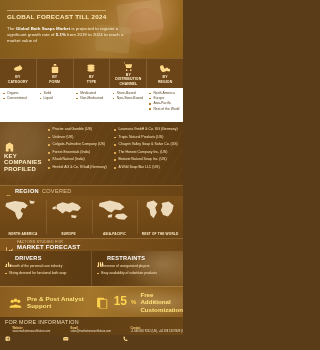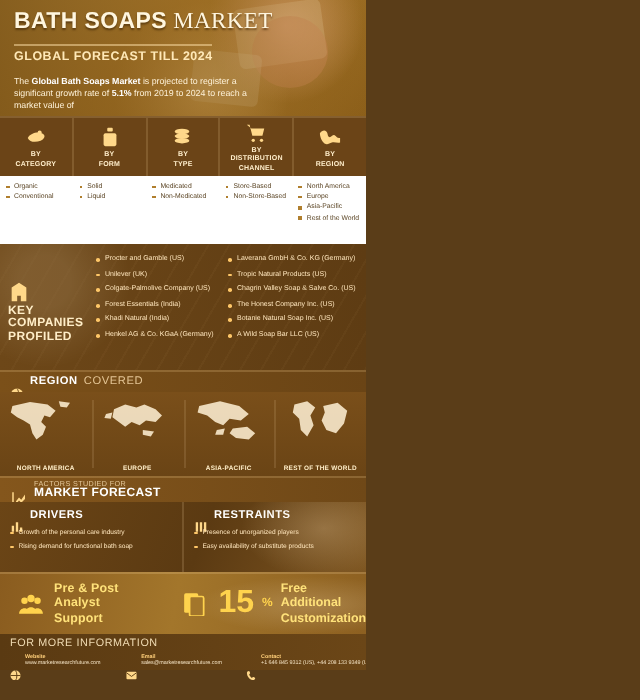--- a/index.html
+++ b/index.html
@@ -158,21 +158,21 @@
     position:relative; overflow:hidden;
   }
   .cta:before{
     content:""; position:absolute; right:0; top:0; width:90px; height:31px;
     background:radial-gradient(ellipse at 70% 50%, rgba(255,235,200,.22), rgba(255,235,200,0) 65%);
   }
   .cta-half { flex:1; display:flex; align-items:center; gap:4px; padding-left:8px; position:relative; }
   .cta-ic { width:15px; height:13px; flex:none; }
   .cta-ic svg { width:15px; height:13px; fill:#ffd34d; }
   .cta-tx { font-size:6.2px; line-height:7.4px; color:#ffe27a; font-weight:bold; letter-spacing:.1px; }
-  .big15 { font-size:16px; font-weight:bold; color:#ffd34d; line-height:15px; }
+  .big15 { font-size:12px; font-weight:bold; color:#ffd34d; line-height:15px; }
   .pct { font-size:6px; color:#ffd34d; font-weight:bold; }
   .cta-right-tx { font-size:6.2px; line-height:7.2px; color:#ffe27a; font-weight:bold; }
 
   
   .footer {
     height:18px; background:linear-gradient(90deg,#5a3a12,#6b4617);
     padding:2px 4px 0 5px; position:relative;
   }
   .fm-title { font-size:5.4px; color:#f1dcb4; letter-spacing:.3px; }
   .frow { display:flex; margin-top:1.5px; gap:4px; }
@@ -187,23 +187,20 @@
 <body>
 
 <div class="page">
 
   <div class="header">
     <div class="hdr-soap s1"></div>
     <div class="hdr-soap s2"></div>
     <div class="hdr-soap s3"></div>
     <div class="hdr-overlay"></div>
     <div class="hdr-inner">
-      <div class="title1">
-        <span>BATH SOAPS</span><span class="light"> MARKET</span>
-      </div>
       <div class="subbar">GLOBAL FORECAST TILL 2024</div>
       <div class="blurb">
         <span>The </span><b>Global Bath Soaps Market</b><span> is projected to register a significant growth rate of </span><b>5.1%</b><span> from 2019 to 2024 to reach a market value of </span>
       </div>
     </div>
   </div>
 
   <div class="segstrip">
     <div class="seg">
       <span class="ic">

